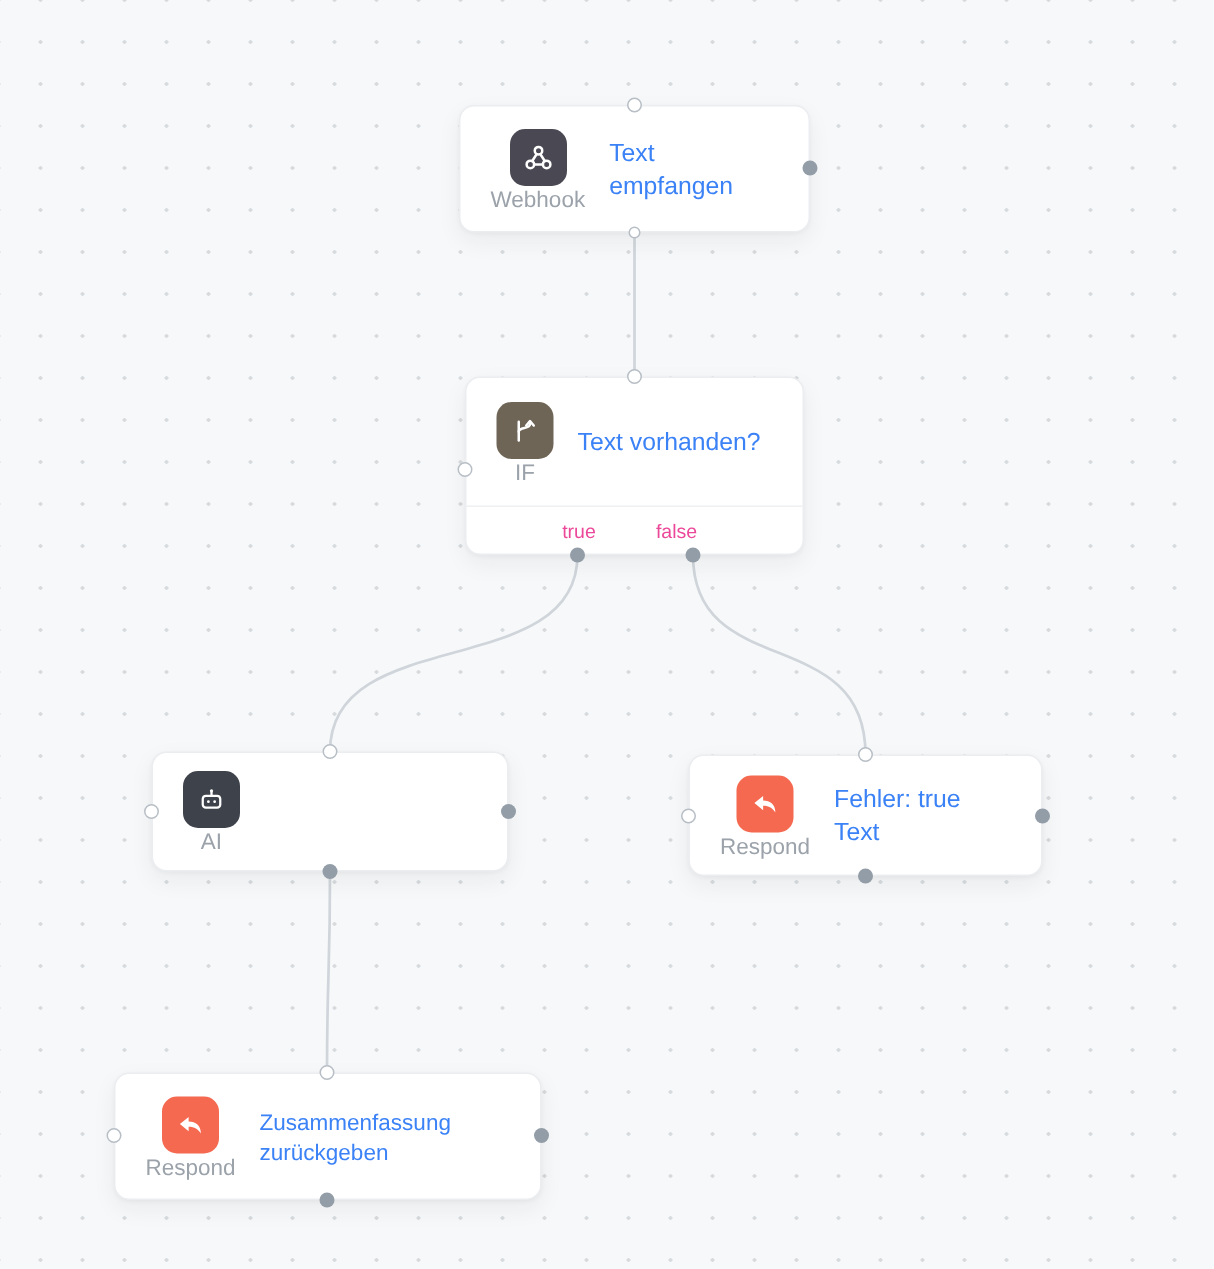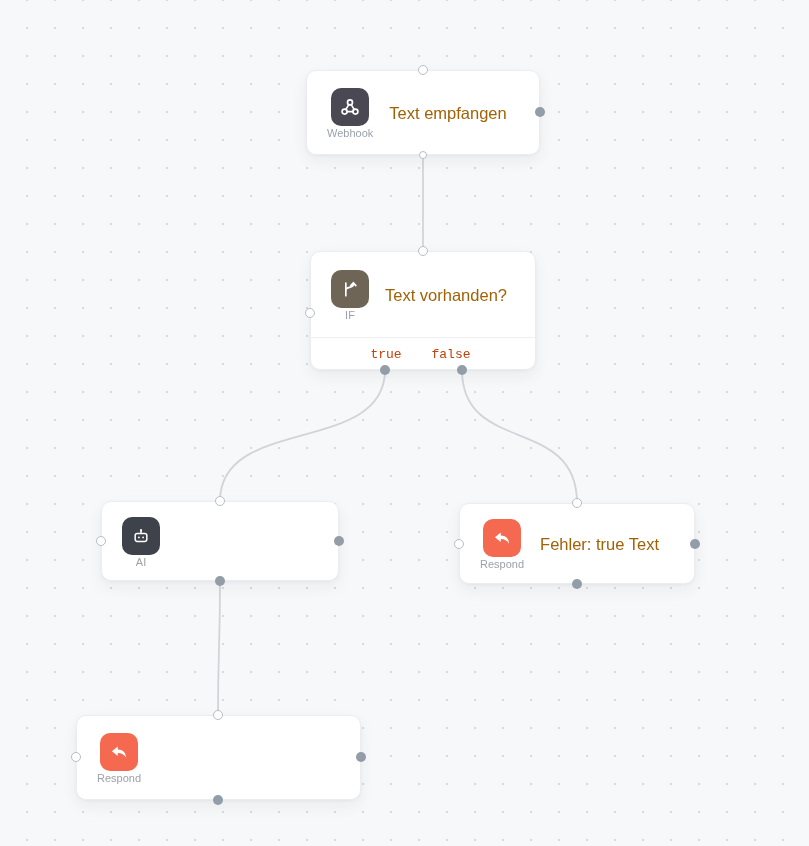--- a/index.html
+++ b/index.html
@@ -54,43 +54,42 @@
   .icon-box {
     width: 38px; height: 38px;
     border-radius: 10px;
     display: flex;
     align-items: center;
     justify-content: center;
   }
   .icon-box svg { width: 20px; height: 20px; display: block; }
   .icon-label {
     margin-top: 1px;
-    font-size: 11px;
+    font-size: 15px;
     color: #9ba2aa;
     white-space: nowrap;
   }
   .node-title {
     font-size: 16.5px;
-    color: #a16207;
+    color: #3b82f6;
     line-height: 1.32;
   }
   .node-title.small { font-size: 15px; }
 
   .node-footer {
     position: relative;
     height: 33px;
     border-top: 1px solid #eef0f2;
   }
   .branch-label {
     position: absolute;
     top: 50%;
     transform: translate(-50%, -50%);
     font-size: 13px;
-    color: #c2410c;
-    font-family: Liberation Mono, monospace;
+    color: #ec4899;
   }
 
   .dot {
     position: absolute;
     z-index: 3;
     width: 10px; height: 10px;
     border-radius: 50%;
     transform: translate(-50%, -50%);
   }
   .dot.hollow { background: #ffffff; border: 1.6px solid #b7bec5; }
@@ -182,20 +181,21 @@
   <div class="node" style="left:76px; top:715px; width:285px; height:85px;">
     <div class="node-body">
       <div class="icon-col">
         <div class="icon-box" style="background: rgb(244, 105, 79);">
           <svg viewBox="0 0 24 24" fill="#ffffff">
             <path d="M10.5 5.5 L3.5 11.2 L10.5 16.9 L10.5 13.3 C15.2 13.3 18.2 15.2 20.3 18.8 C20.3 12.2 16.3 9.2 10.5 9.1 Z"></path>
           </svg>
         </div>
         <div class="icon-label">Respond</div>
       </div>
+      <div class="node-title small" style="max-width:170px;">Zusammenfassung zurückgeben</div>
     </div>
   </div>
 
   <div class="dot hollow" style="left:423px; top:70px;"></div>
   <div class="dot solid" style="left:540px; top:112px;"></div>
   <div class="dot hollow tiny" style="left:423px; top:155px;"></div>
 
   <div class="dot hollow" style="left:423px; top:251px;"></div>
   <div class="dot hollow" style="left:310px; top:313px;"></div>
   <div class="dot solid" style="left:385px; top:370px;"></div>

